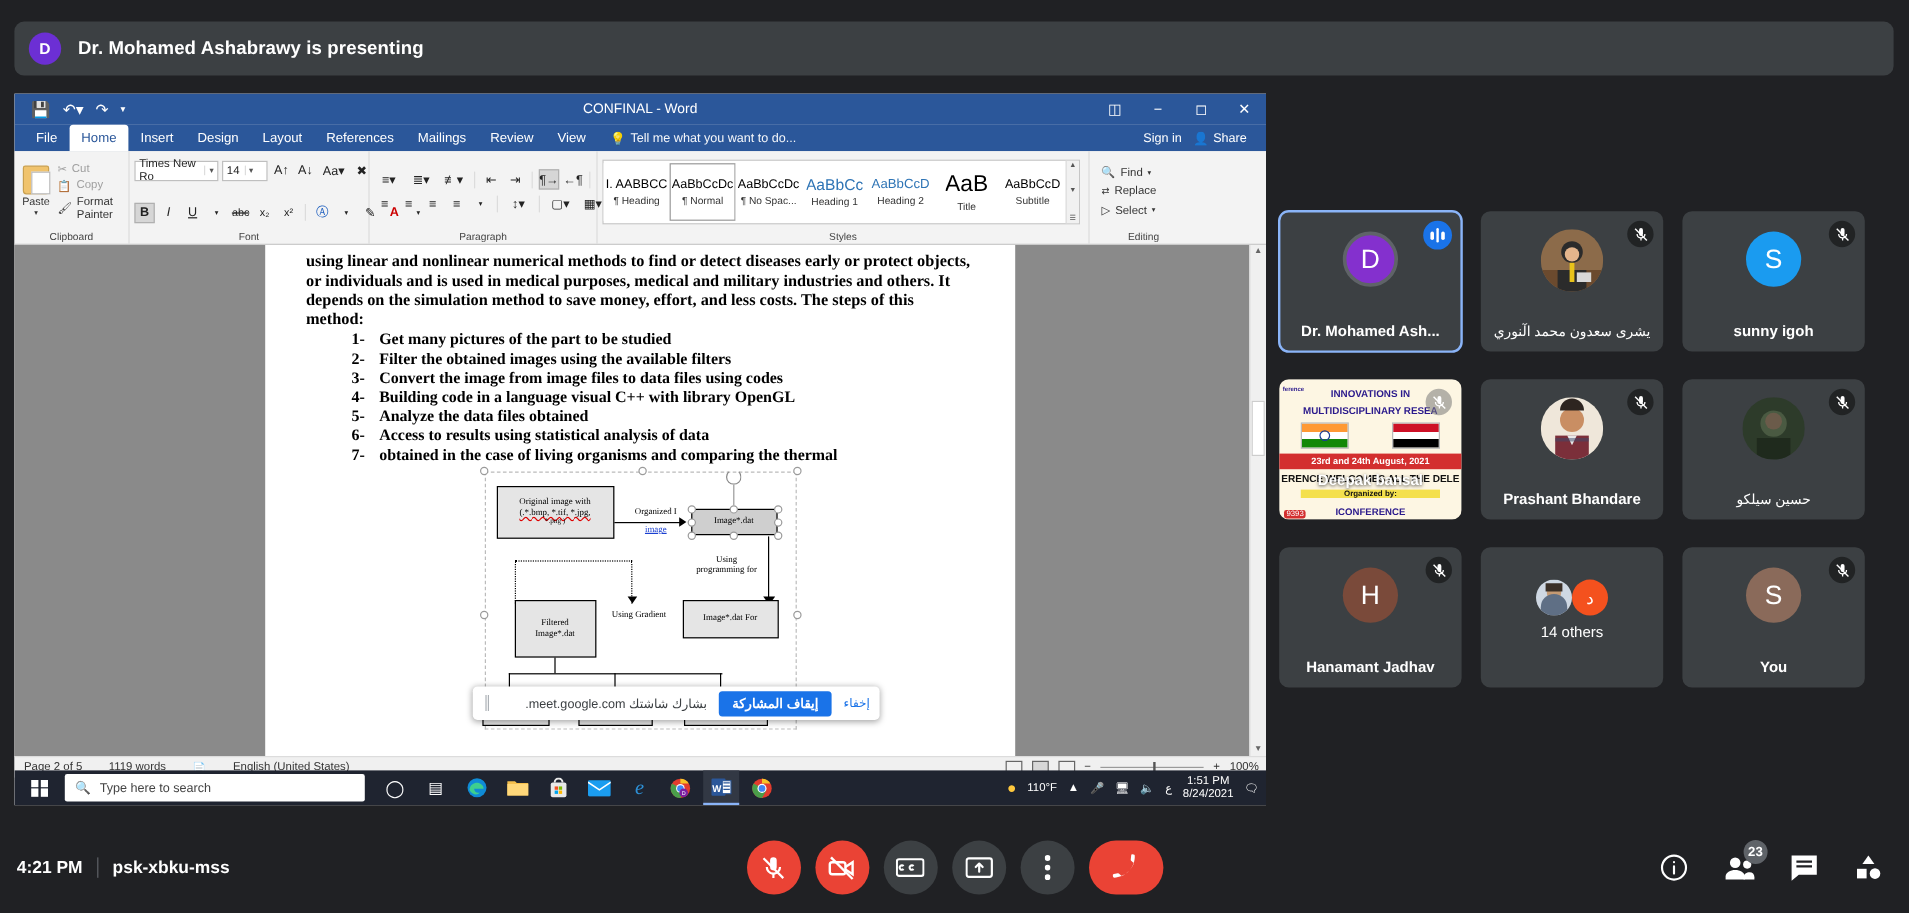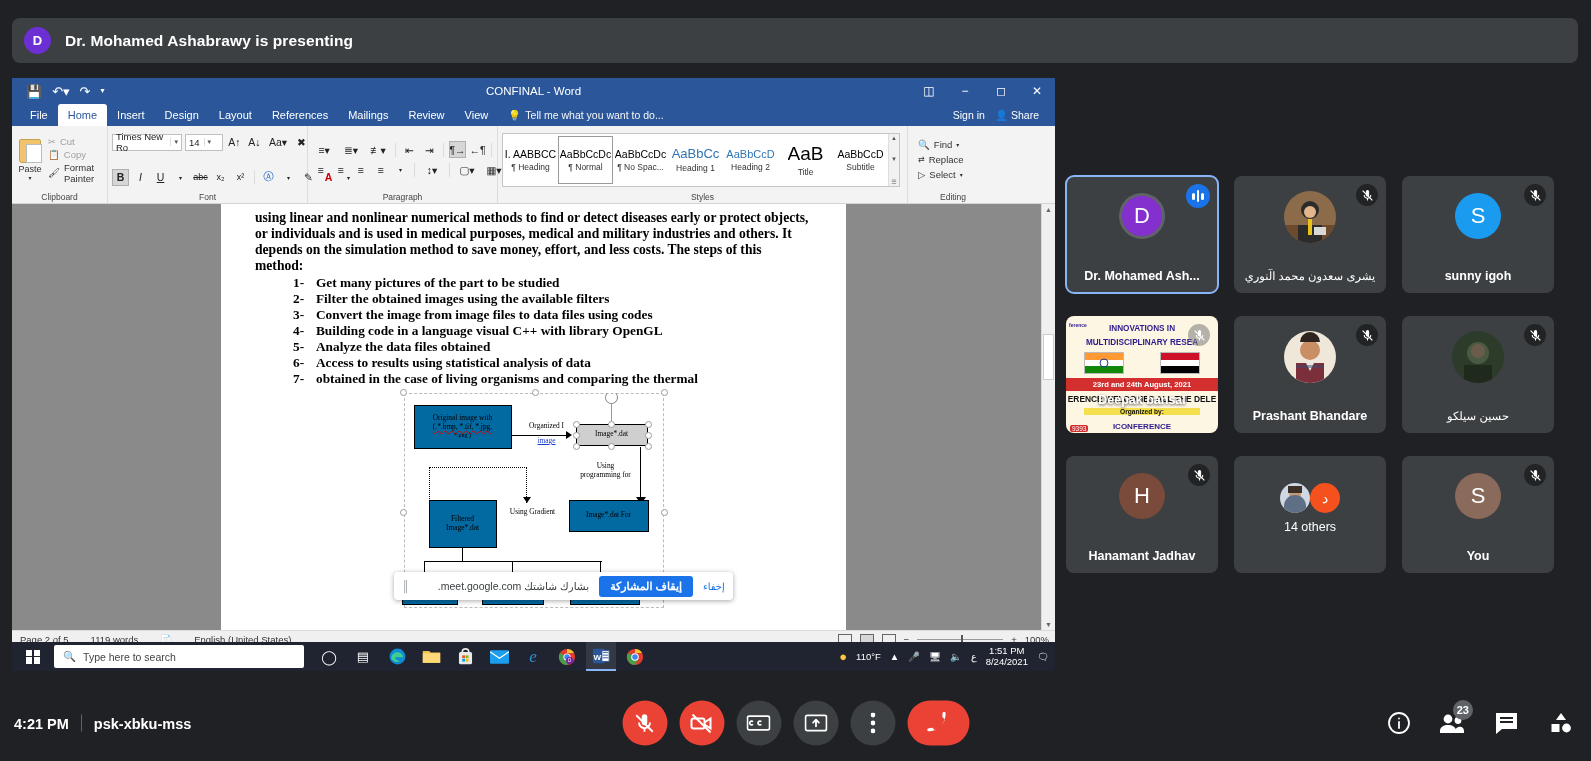--- a/index.html
+++ b/index.html
@@ -138,21 +138,21 @@
     display: flex; gap: 8px;
   }
   .step-n { width: 15px; flex: none; }
   .doc-steps li .cont { padding-left: 23px; }
 
   
   .flow { position: relative; width: 260px; height: 215px; margin: 6px auto 0; }
   .flow-sel-border { position: absolute; inset: 0; border: 1px dashed #bbb; }
   .handle { position: absolute; width: 7px; height: 7px; border: 1px solid #9a9a9a; border-radius: 50%; background: #fff; }
   .fbox2 {
-    position: absolute; border: 1.6px solid #000; background: #0369a1;
+    position: absolute; border: 1.6px solid #000; background: #e5e5e5;
     font-family: "Liberation Serif", serif; font-size: 7.4px; text-align: center;
     display: flex; align-items: center; justify-content: center; line-height: 1.2; padding: 2px;
   }
   .flabel {
     position: absolute; font-family: "Liberation Serif", serif;
     font-size: 7.4px; text-align: center; line-height: 1.25; color: #000;
   }
   .farrow { position: absolute; background: #000; }
   .ulink { color: #1a3fd0; text-decoration: underline; }
   .uwavy { text-decoration: underline; text-decoration-style: wavy; text-decoration-color: #d00; }
@@ -286,21 +286,21 @@
     position: absolute; left: 50%; top: 50%; transform: translate(-50%,-50%);
     display: flex; align-items: center; gap: 12px;
   }
   .cbtn {
     width: 45px; height: 45px; border-radius: 50%; background: #3c4043;
     display: flex; align-items: center; justify-content: center;
   }
   .cbtn.red { background: #ea4335; }
   .cbtn.hangup { width: 62px; border-radius: 24px; background: #ea4335; }
   .meet-right { position: absolute; right: 18px; top: 50%; transform: translateY(-50%); display: flex; align-items: center; gap: 26px; }
-  .rbtn { position: relative; width: 28px; height: 28px; display: flex; align-items: center; justify-content: flex-end; }
+  .rbtn { position: relative; width: 28px; height: 28px; display: flex; align-items: center; justify-content: flex-start; }
   .count-badge {
     position: absolute; right: -8px; top: -9px; min-width: 20px; height: 20px;
     border-radius: 10px; background: #5f6368; color: #fff; font-size: 11px; font-weight: bold;
     display: flex; align-items: center; justify-content: center; padding: 0 4px;
   }
   svg { display: block; }
 </style>
 </head>
 <body>
 

